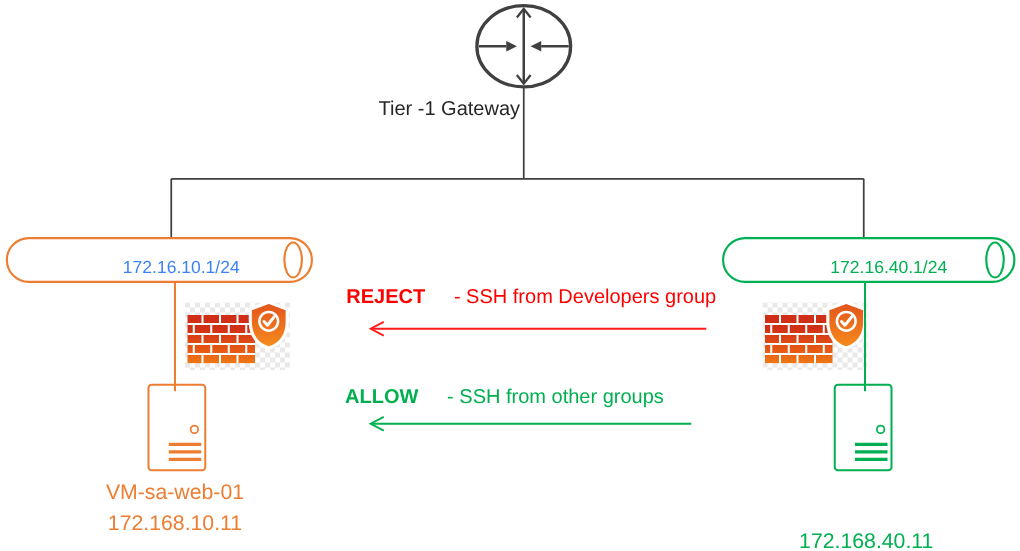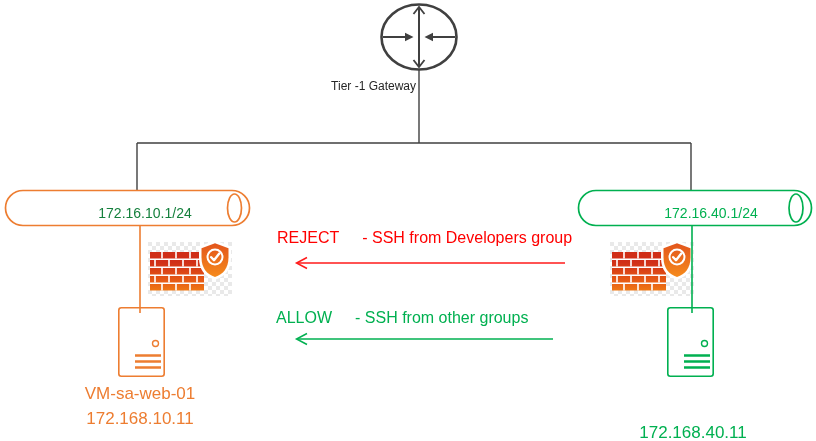--- a/index.html
+++ b/index.html
@@ -2,26 +2,26 @@
 <html><head>
 <meta charset="utf-8">
 <style>
   html,body{margin:0;padding:0;background:#fff;}
   .stage{
     position:relative;width:816px;height:441px;background:#ffffff;
     font-family:"Liberation Sans",sans-serif;overflow:hidden;
   }
   .stage svg.diagram{position:absolute;left:0;top:0;}
   .lbl{position:absolute;white-space:nowrap;}
-  .gateway-label{left:250px;top:79px;width:166px;text-align:right;font-size:12px;color:#262626;}
+  .gateway-label{left:250px;top:79px;width:166px;text-align:right;font-size:16px;color:#262626;}
   .subnet{font-size:14px;text-align:center;width:150px;}
-  .subnet-left{left:70px;top:205px;color:#15803d;}
+  .subnet-left{left:70px;top:205px;color:#3b82f6;}
   .subnet-right{left:636px;top:205px;color:#00B050;}
   .rule{font-size:16px;}
-  .rule .tag{font-weight:normal;}
+  .rule .tag{font-weight:bold;}
   .rule .rest{margin-left:23px;}
   .rule-reject{left:277px;top:229px;color:#FF0000;}
   .rule-allow{left:276px;top:309px;color:#00B050;}
   .vmlbl{font-size:17px;text-align:center;width:166px;}
   .vm-left-name{left:57px;top:384px;color:#ED7D31;}
   .vm-left-ip{left:57px;top:409px;color:#ED7D31;}
   .vm-right-name{left:610px;top:384px;color:#00B050;}
   .vm-right-ip{left:610px;top:423px;color:#00B050;}
 </style>
 </head>

